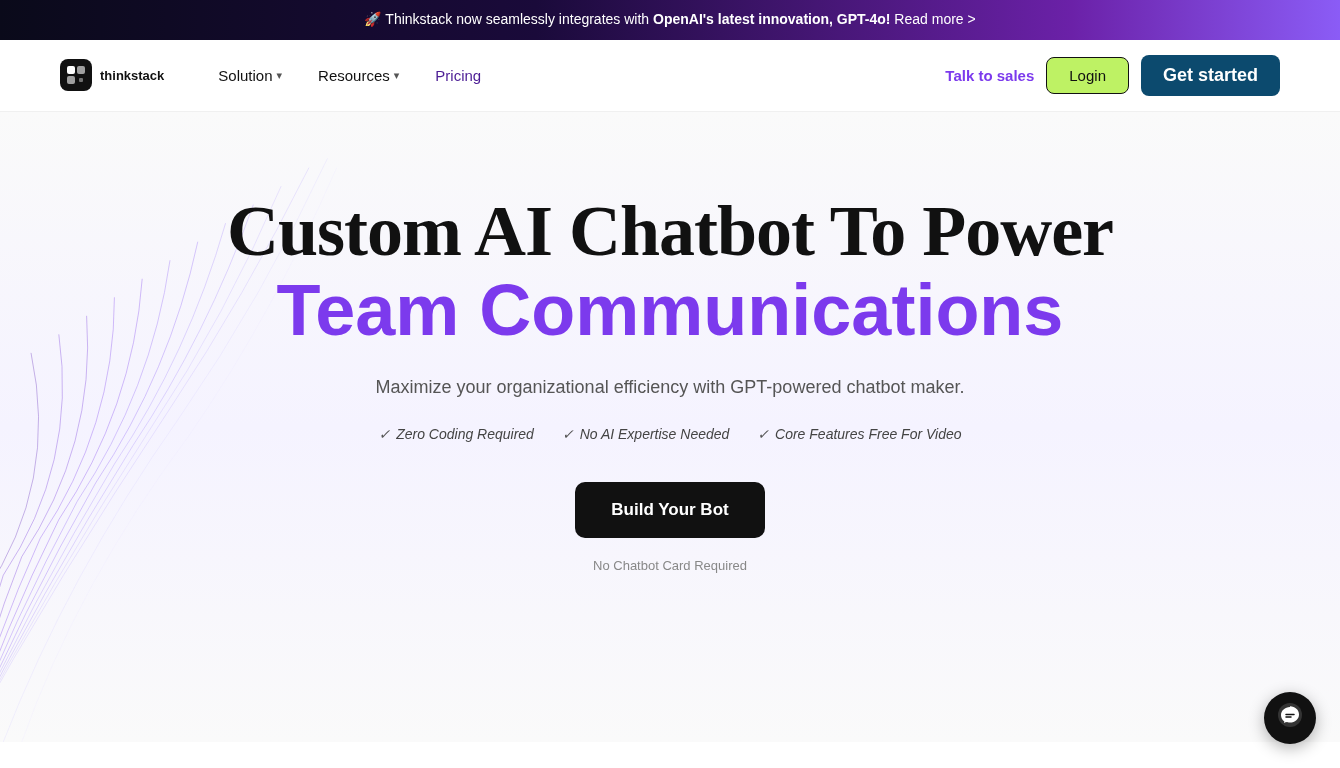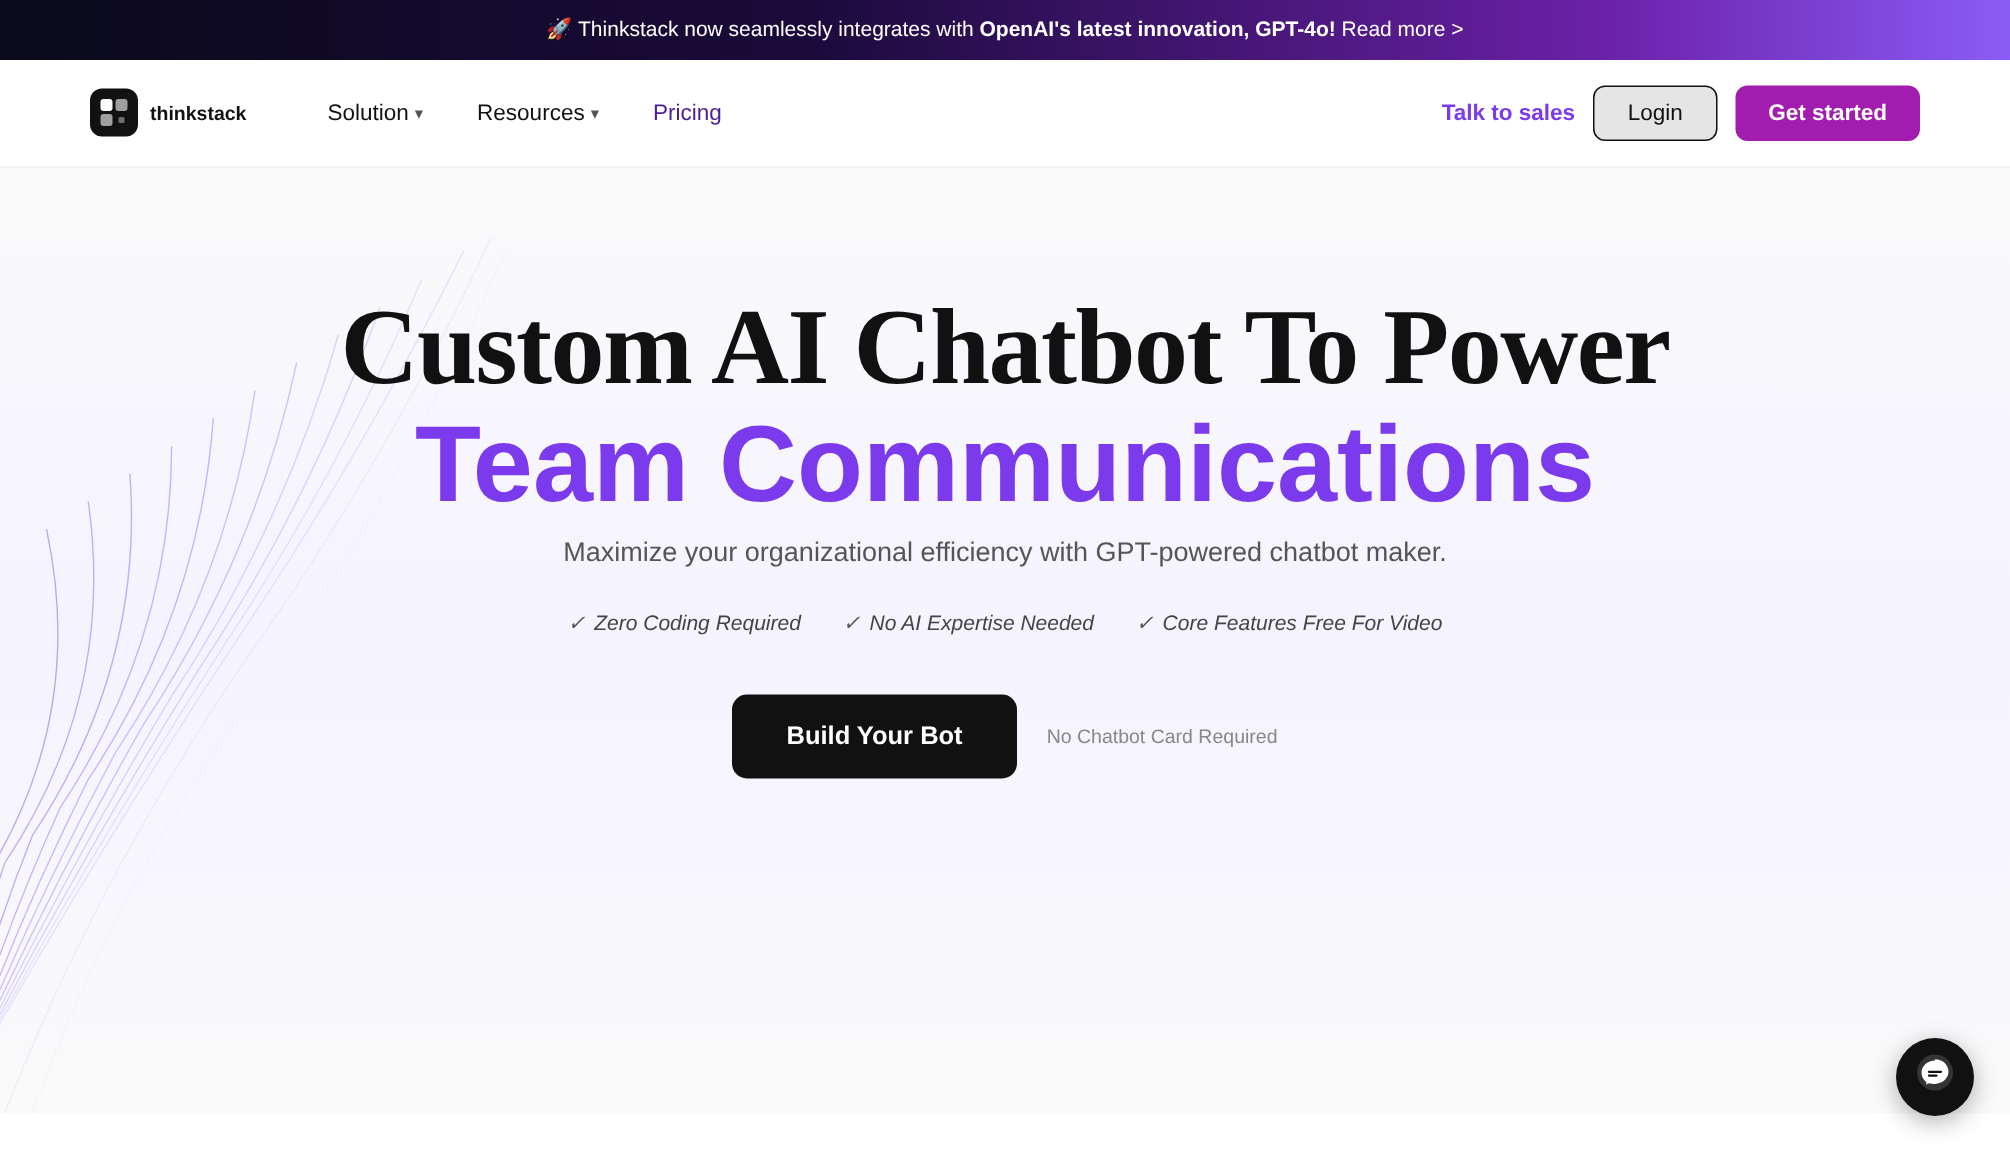--- a/index.html
+++ b/index.html
@@ -79,35 +79,35 @@
     }
     .talk-to-sales {
       color: #7c3aed;
       font-size: 15px;
       font-weight: 600;
       cursor: pointer;
       text-decoration: none;
     }
     .btn-login {
       border: 1.5px solid #111;
-      background: #e5e5e5;
+      background: #bef264;
       color: #111;
       padding: 9px 22px;
       border-radius: 8px;
       font-size: 15px;
       font-weight: 500;
       cursor: pointer;
       text-align: right;
     }
     .btn-get-started {
-      background: #a21caf;
+      background: #0c4a6e;
       color: #fff;
       padding: 10px 22px;
       border-radius: 8px;
-      font-size: 15px;
+      font-size: 18px;
       font-weight: 600;
       cursor: pointer;
       border: none;
     }
 
     
     .hero {
       position: relative;
       display: flex;
       flex-direction: column;
@@ -147,21 +147,21 @@
     .hero-title-accent {
       color: #7c3aed;
       font-size: 72px;
       font-weight: 800;
       line-height: 1.1;
       display: block;
     }
     .hero-subtitle {
       font-size: 18px;
       color: #555;
-      margin-top: 8px;
+      margin-top: 27px;
       margin-bottom: 28px;
       font-weight: 400;
     }
 
     
     .feature-checks {
       display: flex;
       align-items: center;
       justify-content: center;
       gap: 28px;
@@ -180,20 +180,21 @@
       color: #555;
       font-size: 14px;
     }
 
     
     .cta-buttons {
       display: flex;
       align-items: center;
       gap: 20px;
       justify-content: center;
+      flex-direction: column;
       margin-bottom: 11px;
     }
     .cta-row {
       display: flex;
       align-items: center;
       gap: 20px;
     }
     .btn-build {
       background: #111;
       color: #fff;

